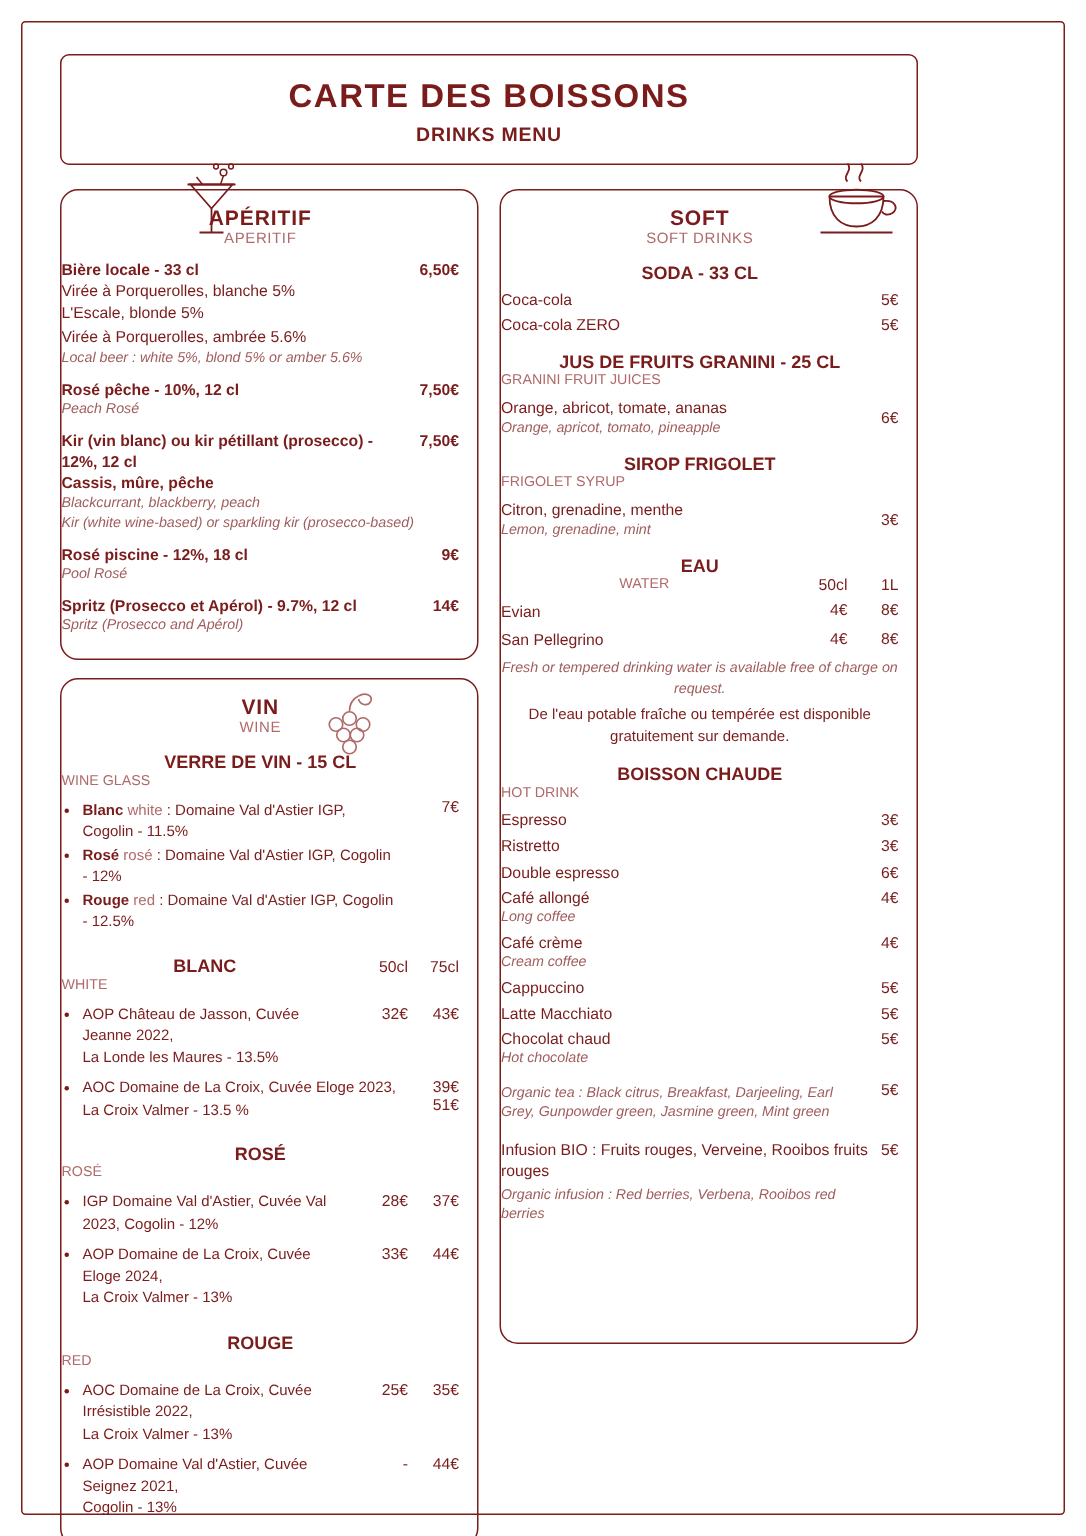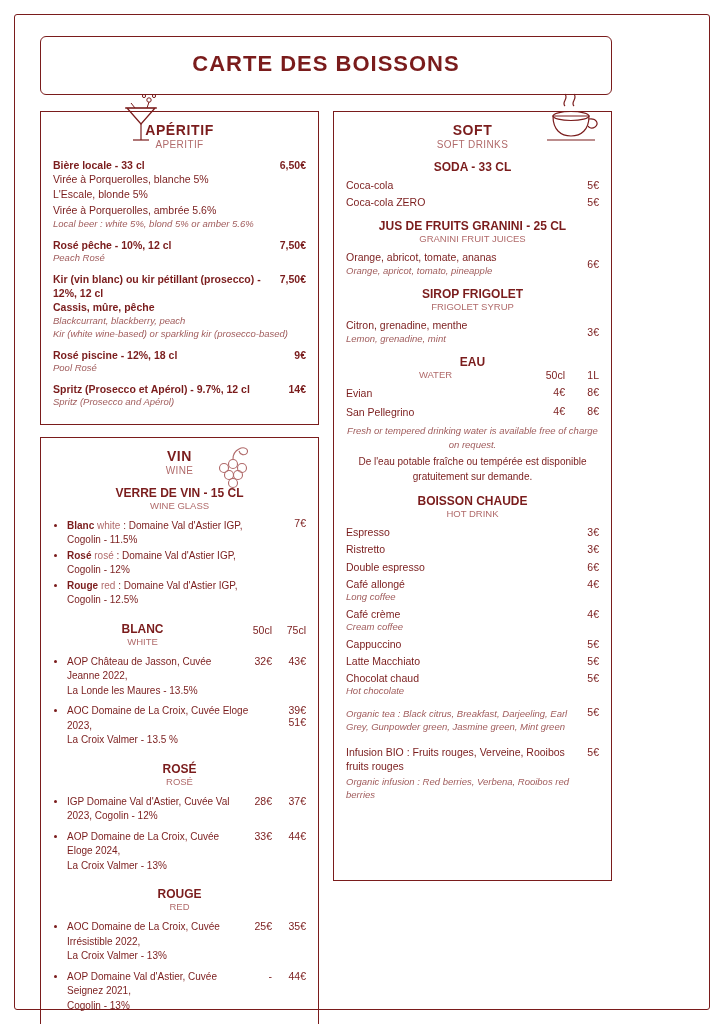--- a/index.html
+++ b/index.html
@@ -55,22 +55,22 @@
   .columns {
     display: flex;
     gap: 14px;
     padding: 0 8px;
     align-items: flex-start;
   }
   .col { width: 50%; display: flex; flex-direction: column; gap: 12px; }
 
   .panel {
     border: 1.5px solid #7a1c1c;
-    border-radius: 0;
-    padding: 10px 12px 12px 12px;
+    border-radius: 12px;
+    padding: 10px 12px 12px 0;
     position: relative;
   }
   .panel.tall { min-height: 770px; }
 
   .sec-title {
     text-align: center;
     font-size: 14px;
     font-weight: bold;
     letter-spacing: 0.6px;
     color: #7a1c1c;
@@ -84,21 +84,20 @@
     margin-bottom: 8px;
   }
   .sub-title {
     text-align: center;
     font-size: 12px;
     font-weight: bold;
     color: #7a1c1c;
     margin-top: 10px;
   }
   .sub-sub {
-    text-align: center;
     font-size: 9.5px;
     color: #b06a6a;
     margin-bottom: 6px;
   }
 
   .row {
     display: flex;
     justify-content: center;
     align-items: flex-start;
     gap: 8px;
@@ -140,20 +139,21 @@
 </head>
 <body>
 
 <div class="page">
   <div class="outer-frame"></div>
 
   <div class="inner-content">
 
     <div class="title-box">
       <div class="title-main">CARTE DES BOISSONS</div>
+      <div class="title-sub">DRINKS MENU</div>
     </div>
 
     <div class="columns">
 
       <div class="col">
 
         <div class="panel">
           <svg class="deco deco-cocktail" width="44" height="56" viewBox="0 0 44 56">
             <path d="M8 18 L22 34 L36 18 Z" fill="none" stroke="#7a1c1c" stroke-width="1.2"></path>
             <path d="M6 18 L38 18" stroke="#7a1c1c" stroke-width="1.2"></path>

